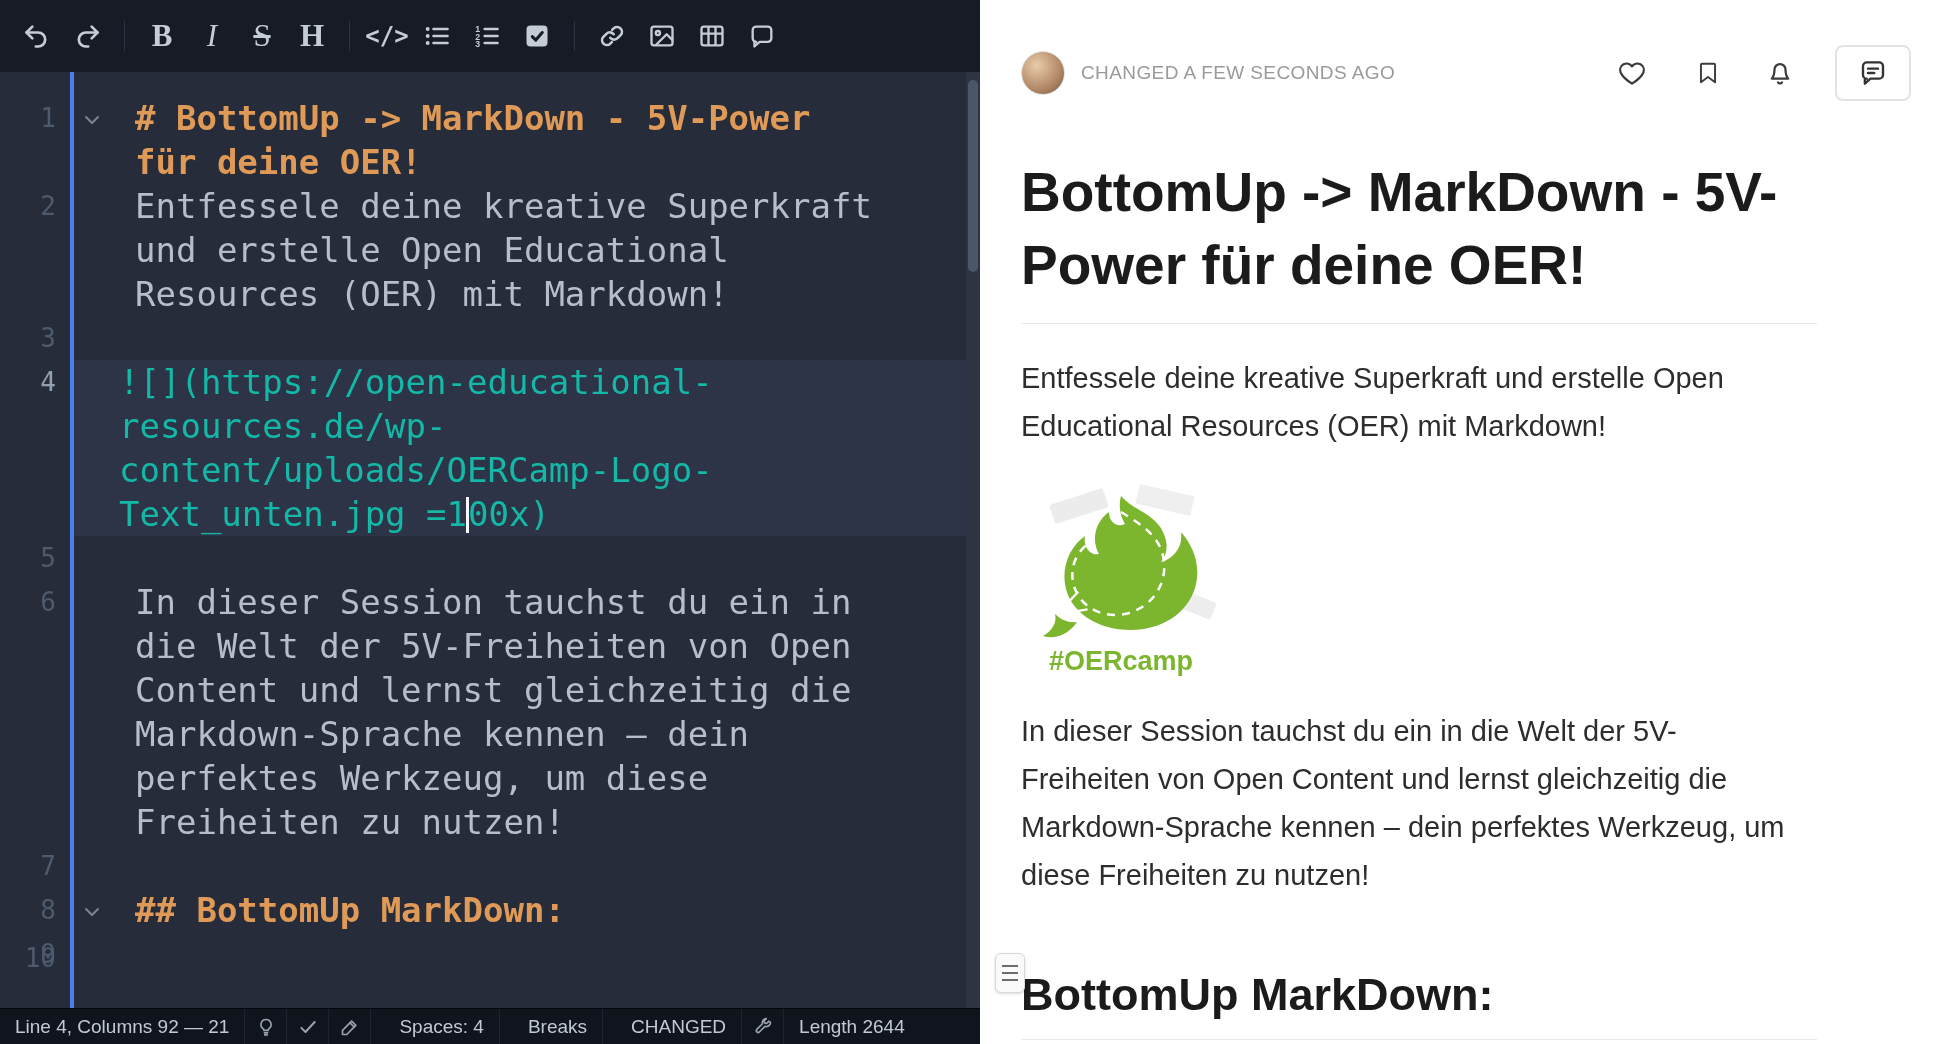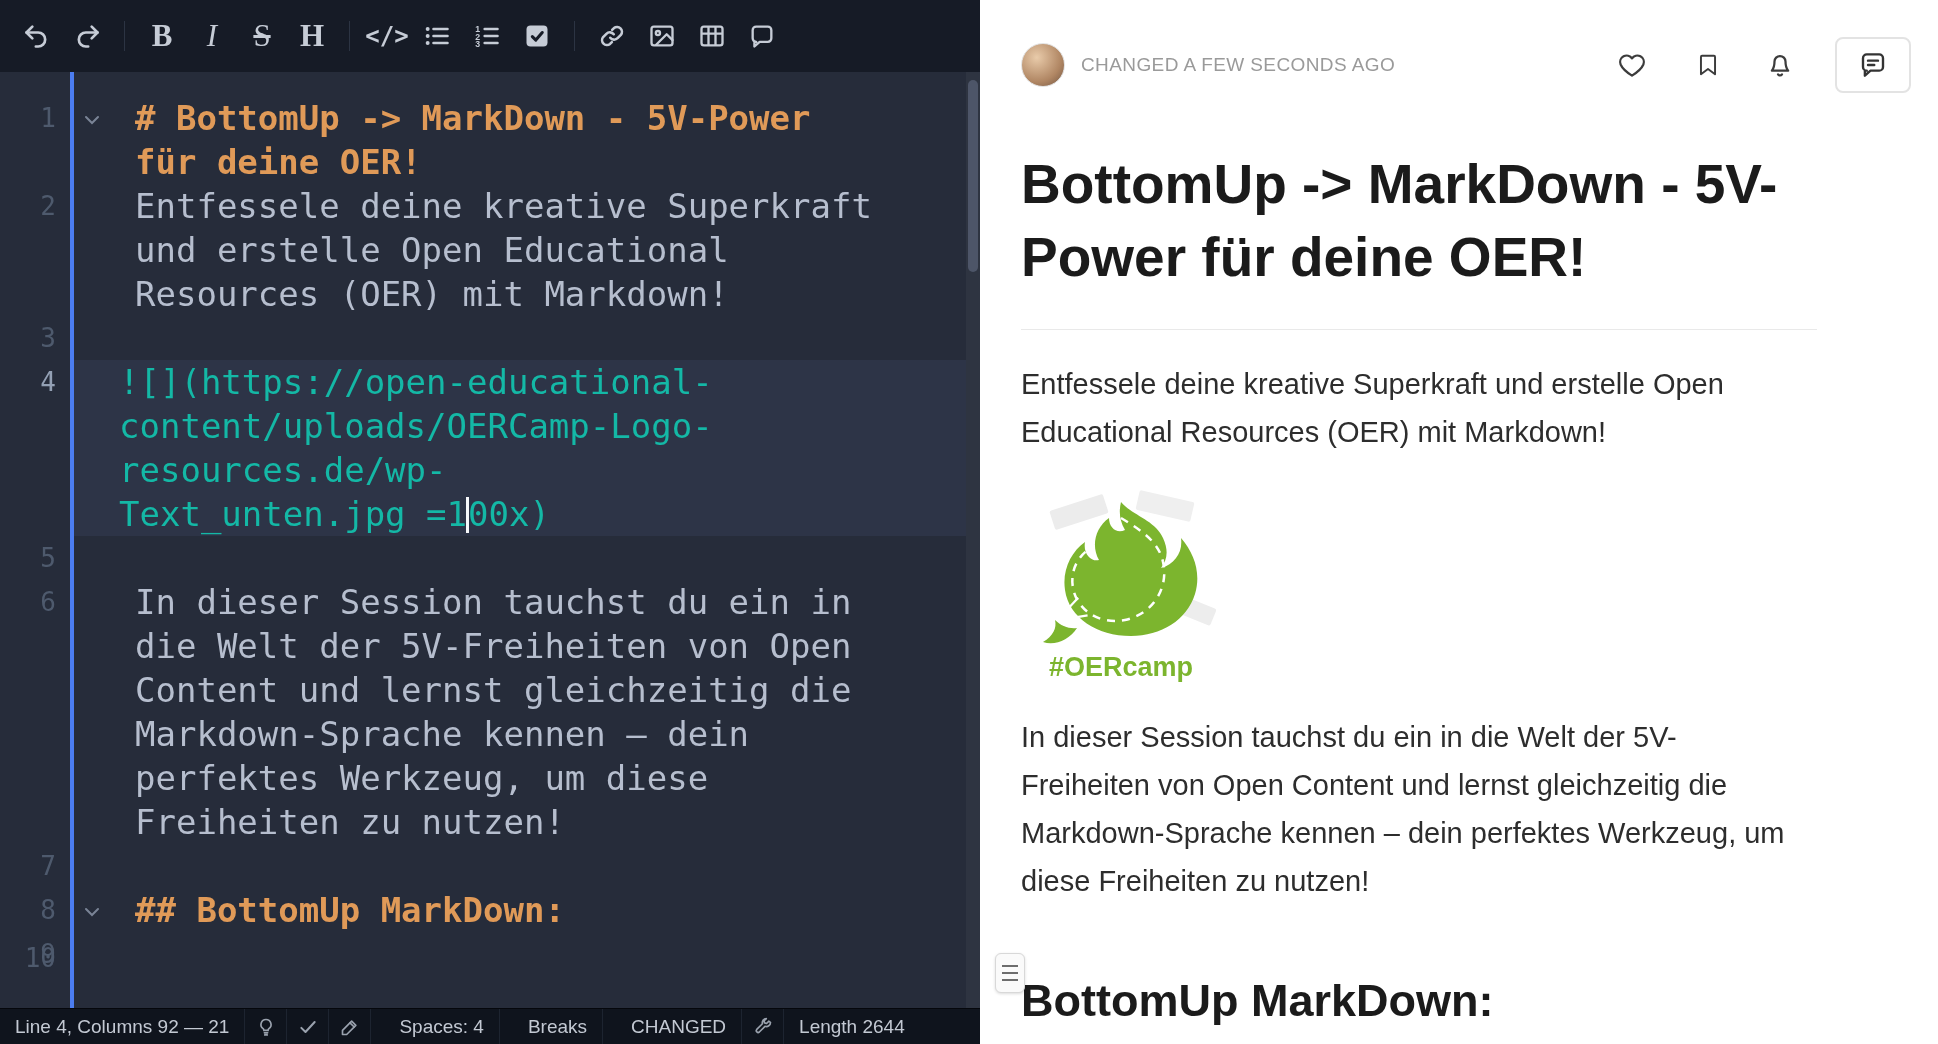--- a/index.html
+++ b/index.html
@@ -53,40 +53,40 @@
                background:#0f141d; border-top:1px solid #05070c; display:flex;
                align-items:stretch; color:#c3c9d3; font-size:19px; }
   .sb-item { display:flex; align-items:center; padding:0 15px; white-space:nowrap;
              border-left:1px solid #1d2430; }
   .sb-item:first-child { border-left:none; }
   .sb-icon { display:flex; align-items:center; justify-content:center; width:42px;
              border-left:1px solid #1d2430; color:#9aa2ae; cursor:pointer; }
   .sb-click { cursor:pointer;padding-left:28px; }
 
   
-  .preview-pane { position:absolute; left:980px; top:0; width:958px; height:908px;
+  .preview-pane { position:absolute; left:980px; top:8px; width:958px; height:908px;
                   background:#fff; }
   .pv-header { position:absolute; left:41px; right:27px; top:36px; height:58px;
                display:flex; align-items:center; }
   .avatar { width:44px; height:44px; border-radius:50%; flex:none; cursor:pointer;
             background:radial-gradient(circle at 35% 32%, #e9cbaa, #b08663 62%, #6f5340 100%);
             border:1px solid #e2e2e2; }
   .pv-meta { margin-left:16px; font-size:19px; letter-spacing:0.4px; color:#9a9a9a; }
   .pv-spacer { flex:1; }
   .pv-icon { color:#3c3c3c; cursor:pointer; display:flex; align-items:center; }
   .pv-icon.heart { margin-left:0; }
   .pv-icon.bm { margin-left:48px; }
   .pv-icon.bell { margin-left:44px; }
   .pv-comment-btn { margin-left:40px; width:76px; height:56px; border:2px solid #e3e3e3;
                     border-radius:8px; background:#fff; display:flex; align-items:center;
                     justify-content:center; color:#333; cursor:pointer; }
 
   .doc { position:absolute; left:41px; top:94px; width:796px; }
   .doc h1 { font-size:55px; font-weight:700; line-height:1.32; color:#1b1b1b;
-            margin-top:54px; padding-bottom:36px; border-bottom:1px solid #e9e9e9; }
+            margin-top:54px; padding-bottom:22px; border-bottom:1px solid #e9e9e9; }
   .doc p { font-size:29px; line-height:48px; color:#2d2d2d; margin-top:30px; max-width:770px; }
   .doc figure { margin-top:34px; width:200px; }
   .logo-caption { text-align:center; width:200px; color:#7cb52e; font-weight:700;
                   font-size:27px; margin-top:2px; }
   .doc h2 { font-size:45px; font-weight:700; color:#1b1b1b; margin-top:70px;
             padding-bottom:18px; border-bottom:1px solid #e9e9e9; }
 
   .drag-handle { position:absolute; left:995px; top:953px; width:30px; height:40px;
                  background:#fafafa; border:1px solid #d8d8d8; border-radius:6px;
                  box-shadow:0 1px 3px rgba(0,0,0,0.14); display:flex; flex-direction:column;
@@ -215,22 +215,22 @@
           <div class="lt"># BottomUp -&gt; MarkDown - 5V-Power für deine OER!</div>
         </div>
       <div class="code-line">
           <div class="lt">Entfessele deine kreative Superkraft und erstelle Open Educational Resources (OER) mit Markdown!</div>
         </div>
       <div class="code-line">
           <div class="lt"></div>
         </div>
       <div class="code-line url active">
         <div class="code-row">![](https://open-educational-</div>
+        <div class="code-row">resources.de/wp-</div>
         <div class="code-row">content/uploads/OERCamp-Logo-</div>
-        <div class="code-row">resources.de/wp-</div>
         <div class="code-row"><span>Text_unten.jpg =1</span><span class="caret"></span><span>00x)</span></div>
       </div>
       <div class="code-line">
           <div class="lt"></div>
         </div>
       <div class="code-line">
           <div class="lt">In dieser Session tauchst du ein in die Welt der 5V-Freiheiten von Open Content und lernst gleichzeitig die Markdown-Sprache kennen – dein perfektes Werkzeug, um diese Freiheiten zu nutzen!</div>
         </div>
       <div class="code-line">
           <div class="lt"></div>

